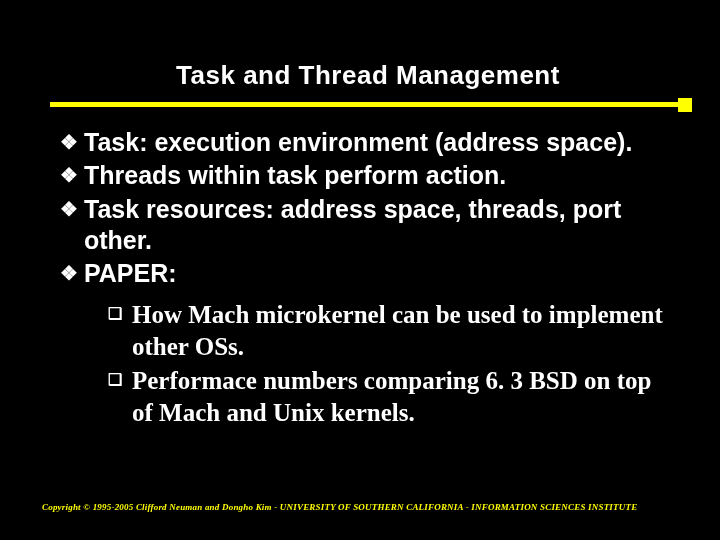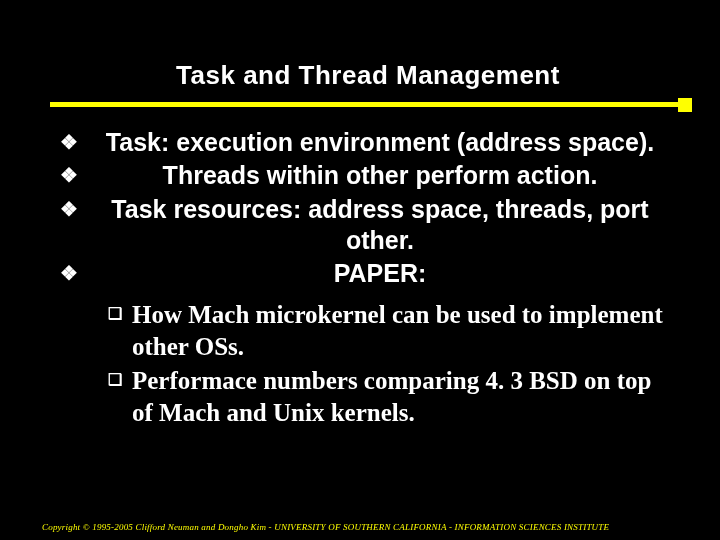--- a/index.html
+++ b/index.html
@@ -59,21 +59,20 @@
     margin-bottom: 2px;
   }
   .bullet-l1 .marker {
     flex: 0 0 auto;
     width: 24px;
     font-size: 20px;
     padding-top: 3px;
   }
   .bullet-l1 .text {
     flex: 1 1 auto;
-    text-align: center;
   }
   .sub-block {
     padding-left: 48px;
     margin-top: 10px;
   }
   .bullet-l2 {
     display: flex;
     align-items: flex-start;
     font-size: 25px;
     font-weight: bold;
@@ -86,24 +85,24 @@
     font-size: 16px;
     padding-top: 5px;
   }
   .bullet-l2 .text {
     flex: 1 1 auto;
     font-family: Liberation Serif, serif;
   }
   .footer {
     position: absolute;
     left: 42px;
-    bottom: 8px;
+    bottom: 28px;
     font-family: "Times New Roman", Times, serif;
     font-style: italic;
-    font-weight: normal;
+    font-weight: bold;
     font-size: 9px;
     color: #ffff00;
     letter-spacing: 0.2px;
   }
 </style>
 </head>
 <body>
 
 <div class="slide">
 
@@ -115,39 +114,39 @@
   </div>
 
   <div class="content">
 
     <div class="bullet-l1">
       <span class="marker">❖</span>
       <span class="text">Task: execution environment (address space).</span>
     </div>
     <div class="bullet-l1">
       <span class="marker">❖</span>
-      <span class="text">Threads within other perform action.</span>
+      <span class="text">Threads within task perform action.</span>
     </div>
     <div class="bullet-l1">
       <span class="marker">❖</span>
       <span class="text">Task resources: address space, threads, port other.</span>
     </div>
     <div class="bullet-l1">
       <span class="marker">❖</span>
       <span class="text">PAPER:</span>
     </div>
 
     <div class="sub-block">
       <div class="bullet-l2">
         <span class="marker">❑</span>
         <span class="text">How Mach microkernel can be used to implement other OSs.</span>
       </div>
       <div class="bullet-l2">
         <span class="marker">❑</span>
-        <span class="text">Performace numbers comparing 4. 3 BSD on top of Mach and Unix kernels.</span>
+        <span class="text">Performace numbers comparing 6. 3 BSD on top of Mach and Unix kernels.</span>
       </div>
     </div>
 
   </div>
 
   <div class="footer">Copyright © 1995-2005 Clifford Neuman and Dongho Kim - UNIVERSITY OF SOUTHERN CALIFORNIA - INFORMATION SCIENCES INSTITUTE</div>
 
 </div>
 
 </body></html>

